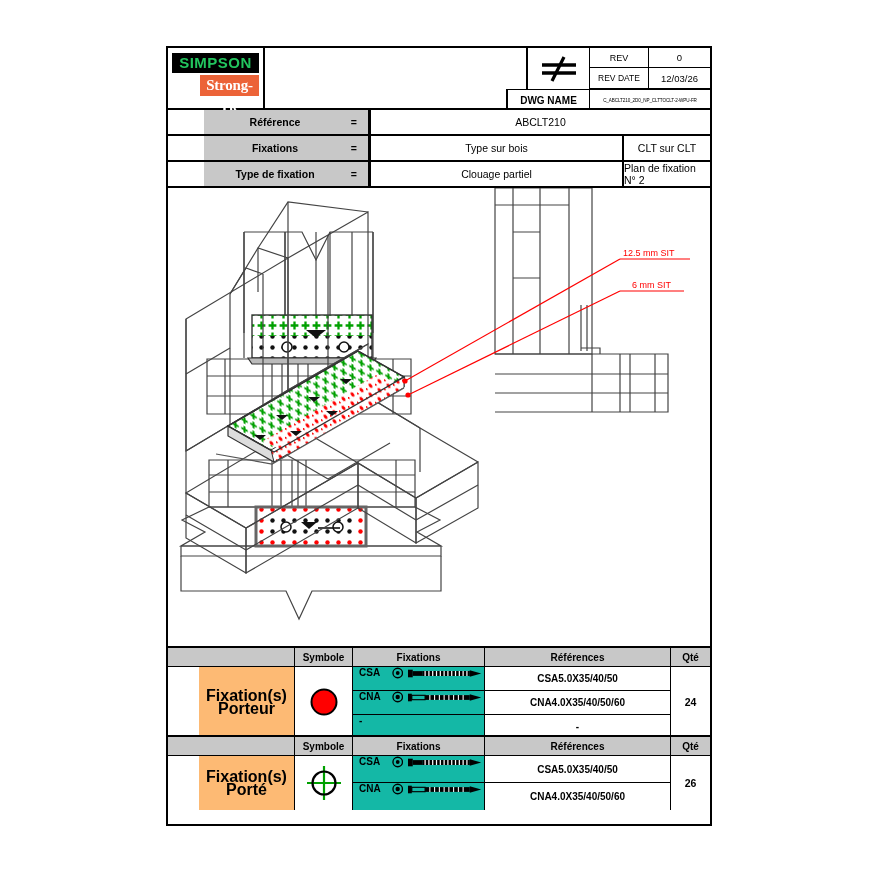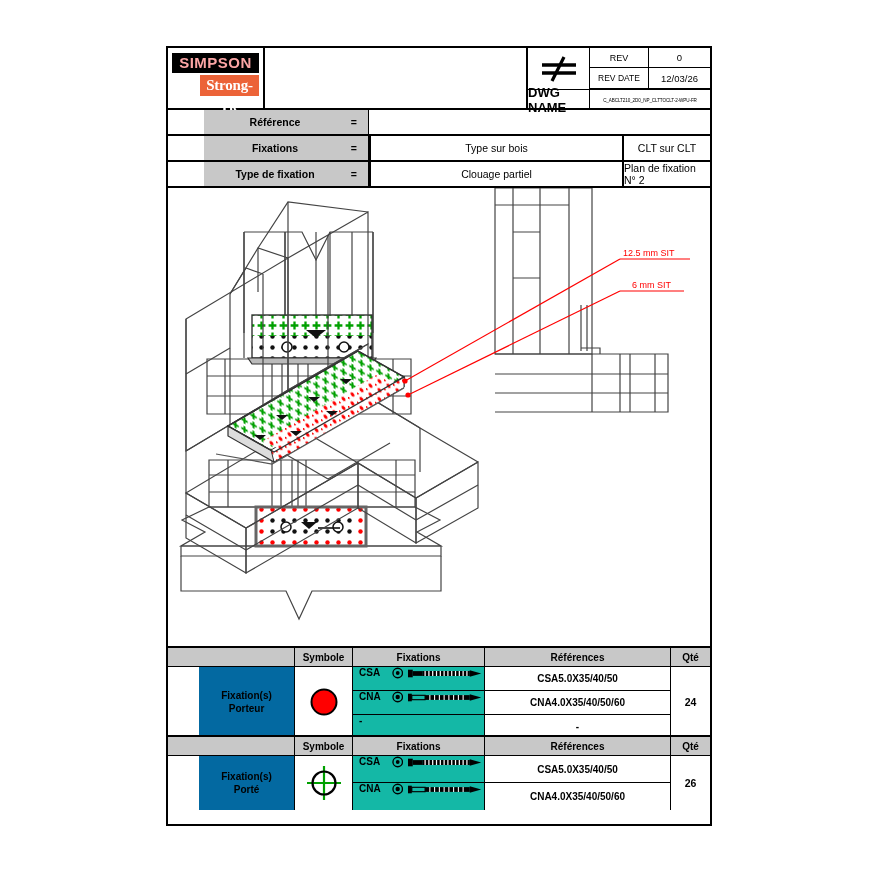--- a/index.html
+++ b/index.html
@@ -2,27 +2,27 @@
 <html><head>
 <meta charset="utf-8">
 <style>
   html,body{margin:0;padding:0;background:#ffffff;}
   body{width:880px;height:880px;font-family:"Liberation Sans",sans-serif;-webkit-font-smoothing:none;}
   #sheet{position:absolute;left:166px;top:46px;width:546px;height:780px;border:2px solid #000;box-sizing:border-box;background:#fff;}
 
   
   .titlebar{position:absolute;left:0;top:0;width:100%;height:62px;box-sizing:border-box;border-bottom:2px solid #000;}
   .logo-box{position:absolute;left:0;top:0;width:97px;height:100%;box-sizing:border-box;border-right:2px solid #000;padding:5px 4px;}
-  .logo-simpson{background:#000;color:#fca5a5;font-weight:bold;font-size:15px;letter-spacing:.5px;text-align:center;line-height:20px;height:20px;}
+  .logo-simpson{background:#000;color:#22c55e;font-weight:bold;font-size:15px;letter-spacing:.5px;text-align:center;line-height:20px;height:20px;}
   .logo-strongtie{background:#ec6338;color:#fff;font-weight:bold;font-size:15px;letter-spacing:-.2px;text-align:center;line-height:21px;height:21px;margin-top:2px;font-family:"Liberation Serif",serif;margin-left:28px;}
   .title-main{position:absolute;left:97px;top:0;right:184px;height:100%;display:flex;align-items:center;justify-content:center;}
   .title-main span{font-size:23px;border-bottom:2px solid #000;padding:0 4px 1px 4px;line-height:30px;}
 
   .proj-box{position:absolute;right:120px;top:0;width:64px;height:41px;box-sizing:border-box;border-left:2px solid #000;border-right:1px solid #000;display:flex;align-items:center;justify-content:center;}
-  .dwg-label{position:absolute;right:120px;top:41px;width:64px;height:21px;box-sizing:border-box;border-left:2px solid #000;border-right:1px solid #000;border-top:1px solid #000;display:flex;align-items:center;justify-content:center;font-size:13px;font-weight:bold;}
+  .dwg-label{position:absolute;right:120px;top:41px;width:84px;height:21px;box-sizing:border-box;border-left:2px solid #000;border-right:1px solid #000;border-top:1px solid #000;display:flex;align-items:center;justify-content:center;font-size:10px;font-weight:bold;}
   .rev-l{position:absolute;right:61px;top:0;width:59px;height:20px;box-sizing:border-box;border-bottom:1px solid #000;border-right:1px solid #000;display:flex;align-items:center;justify-content:center;font-size:9px;}
   .rev-v{position:absolute;right:0;top:0;width:61px;height:20px;box-sizing:border-box;border-bottom:1px solid #000;display:flex;align-items:center;justify-content:center;font-size:9.5px;}
   .revd-l{position:absolute;right:61px;top:20px;width:59px;height:21px;box-sizing:border-box;border-bottom:1px solid #000;border-right:1px solid #000;display:flex;align-items:center;justify-content:center;font-size:8.5px;}
   .revd-v{position:absolute;right:0;top:20px;width:61px;height:21px;box-sizing:border-box;border-bottom:1px solid #000;display:flex;align-items:center;justify-content:center;font-size:9.5px;}
   .dwg-v{position:absolute;right:0;top:41px;width:120px;height:21px;box-sizing:border-box;border-top:1px solid #000;display:flex;align-items:center;justify-content:center;font-size:4.6px;letter-spacing:-.1px;white-space:nowrap;overflow:hidden;}
 
   
   .inforows{position:absolute;left:0;top:62px;width:100%;}
   .irow{display:flex;height:26px;box-sizing:border-box;border-bottom:2px solid #000;padding-left:36px;}
   .ikey{width:165px;box-sizing:border-box;background:#c8c8c8;border-right:1px solid #000;display:flex;align-items:center;justify-content:center;font-size:10.5px;font-weight:bold;position:relative;}
@@ -40,21 +40,21 @@
   .ftable{position:absolute;left:0;width:100%;box-sizing:border-box;border-top:2px solid #000;}
   .ft-head{display:flex;height:19px;background:#c8c8c8;box-sizing:border-box;border-bottom:1.5px solid #000;}
   .ft-body{display:flex;}
   .c-lab{width:127px;box-sizing:border-box;border-right:1.5px solid #000;}
   .c-sym{width:58px;box-sizing:border-box;border-right:1.5px solid #000;}
   .c-fix{width:132px;box-sizing:border-box;border-right:1.5px solid #000;}
   .c-ref{width:186px;box-sizing:border-box;border-right:1.5px solid #000;}
   .c-qte{flex:1;box-sizing:border-box;}
   .ft-head > div{display:flex;align-items:center;justify-content:center;font-size:10px;font-weight:bold;}
   .ft-head .c-lab{background:#c8c8c8;}
-  .lab-cell{background:#0369a1;display:flex;align-items:center;justify-content:center;text-align:center;font-size:10px;font-weight:bold;line-height:13px;height:100%;box-sizing:border-box;margin-left:31px;}
+  .lab-cell{background:#fdba74;display:flex;align-items:center;justify-content:center;text-align:center;font-size:16px;font-weight:bold;line-height:13px;height:100%;box-sizing:border-box;margin-left:31px;}
   .sym-cell{display:flex;align-items:center;justify-content:center;height:100%;background:#fff;}
   .fixcol,.refcol{display:flex;flex-direction:column;}
   .fixrow{display:flex;box-sizing:border-box;border-bottom:1.5px solid #000;padding-left:6px;gap:5px;background:#14b8a6;}
   .fixrow:last-child{border-bottom:none;}
   .refrow{display:flex;align-items:center;justify-content:center;box-sizing:border-box;border-bottom:1.5px solid #000;font-size:10px;font-weight:bold;background:#fff;}
   .refrow:last-child{border-bottom:none;}
   .fixname{font-size:10px;font-weight:bold;width:29px;}
   .qte-cell{display:flex;align-items:center;justify-content:center;height:100%;font-size:10.5px;font-weight:bold;background:#fff;}
   .dash{font-size:10px;font-weight:bold;}
 </style>
@@ -87,20 +87,21 @@
     <div class="dwg-v">C_ABCLT210_2D0_NP_CLTTOCLT-2-WPU-FR</div>
   </div>
 
   <div class="inforows">
 
     <div class="irow">
       <div class="ikey">
         <span class="ikeytxt">Référence</span>
         <span class="ieq">=</span>
       </div>
+      <div class="ival">ABCLT210</div>
     </div>
 
     <div class="irow">
       <div class="ikey">
         <span class="ikeytxt">Fixations</span>
         <span class="ieq">=</span>
       </div>
       <div class="ival half">Type sur bois</div>
       <div class="ival half2">CLT sur CLT</div>
     </div>

